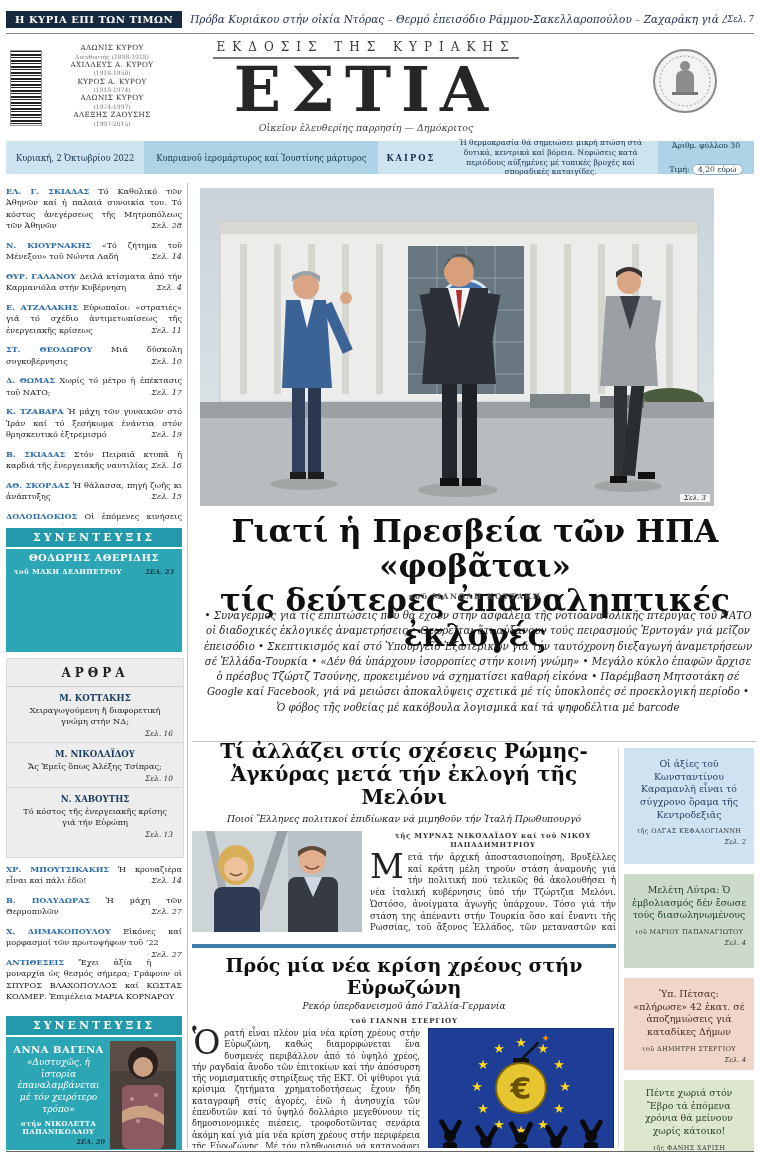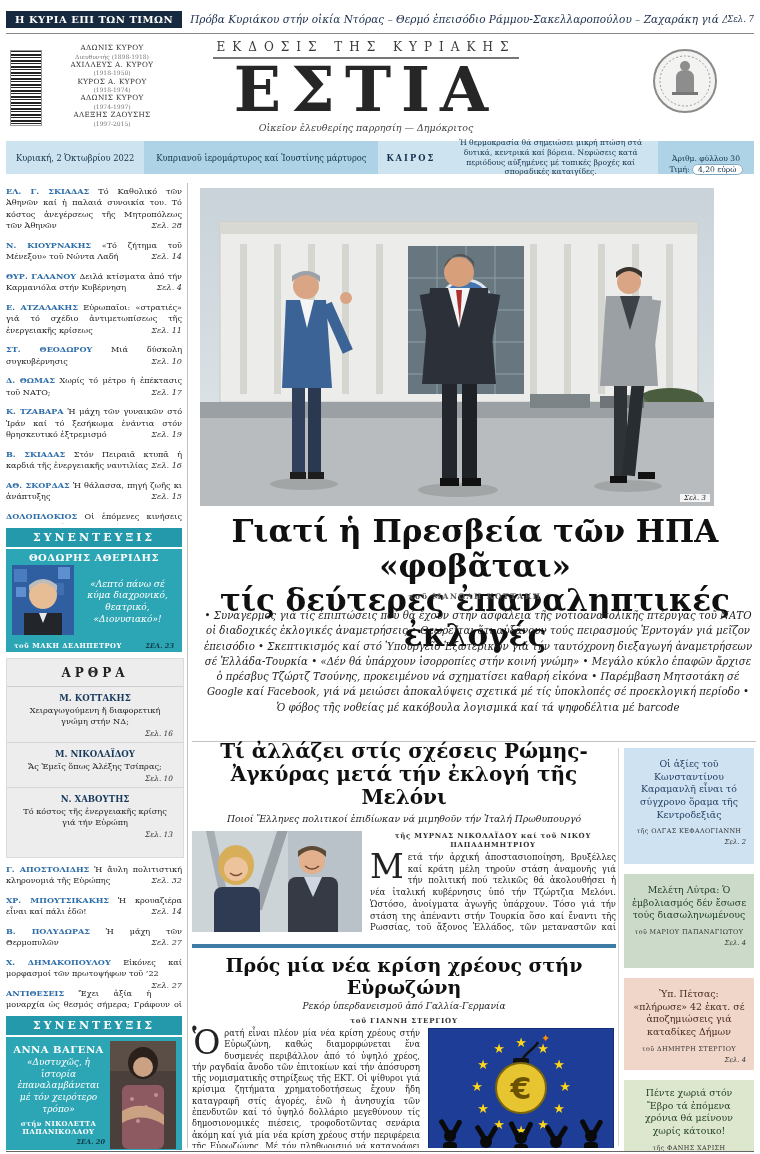--- a/index.html
+++ b/index.html
@@ -28,21 +28,21 @@
   .emblem{position:absolute;right:36px;top:12px;}
   
   .dateline{position:absolute;left:6px;top:141px;right:6px;height:33px;background:#cde4f0;
             display:flex;align-items:stretch;font-size:8.3px;color:#12314a;}
   .dl-date{display:flex;align-items:center;padding:0 10px;white-space:nowrap;}
   .dl-saint{background:#aed3e6;display:flex;align-items:center;justify-content:center;
             width:218px;text-align:center;padding:12px 8px;}
   .dl-wlabel{display:flex;align-items:center;font-weight:bold;letter-spacing:2px;padding:0 8px;}
   .dl-weather{flex:1;display:flex;align-items:center;text-align:center;font-size:7.6px;line-height:1.3;padding:0 6px;}
   .dl-right{background:#aed3e6;width:96px;display:flex;flex-direction:column;align-items:center;
-            justify-content:flex-end;gap:2px;font-size:7.6px;}
+            justify-content:space-between;gap:2px;font-size:7.6px;}
   .pill{background:#fff;border:1px solid #7fa8c0;border-radius:7px;padding:0 5px;font-size:7.6px;}
   
   .vrule{position:absolute;left:187px;top:183px;bottom:6px;width:1px;background:#c2c2c2;}
   .hrule-lead{position:absolute;left:192px;top:741px;width:564px;height:1px;background:#c2c2c2;}
   .hrule-mid{position:absolute;left:192px;top:944px;width:424px;height:4px;background:#3e7ca6;}
   .vrule2{position:absolute;left:618px;top:748px;bottom:8px;width:1px;background:#d5d5d5;}
   .hrule-bottom{position:absolute;left:6px;right:6px;bottom:2px;height:1px;background:#666;}
   
   .sidebar-items{position:absolute;left:6px;top:186px;width:176px;height:338px;overflow:hidden;}
   .side-item{font-size:8.1px;line-height:1.42;text-align:justify;margin-bottom:8px;color:#222;}
@@ -174,36 +174,20 @@
     <div class="side-item"><span class="au">Δ. ΘΩΜΑΣ</span> <span>Χωρίς τό μέτρο ἡ ἐπέκτασις τοῦ ΝΑΤΟ;</span> <span class="pg">Σελ. 17</span></div>
     <div class="side-item"><span class="au">Κ. ΤΖΑΒΑΡΑ</span> <span>Ἡ μάχη τῶν γυναικῶν στό Ἰράν καί τό ξεσήκωμα ἐνάντια στόν θρησκευτικό ἐξτρεμισμό</span> <span class="pg">Σελ. 19</span></div>
     <div class="side-item"><span class="au">Β. ΣΚΙΑΔΑΣ</span> <span>Στόν Πειραιᾶ κτυπᾶ ἡ καρδιά τῆς ἐνεργειακῆς ναυτιλίας</span> <span class="pg">Σελ. 16</span></div>
     <div class="side-item"><span class="au">ΑΘ. ΣΚΟΡΔΑΣ</span> <span>Ἡ θάλασσα, πηγή ζωῆς κι ἀνάπτυξης</span> <span class="pg">Σελ. 15</span></div>
     <div class="side-item"><span class="au">ΔΟΛΟΠΛΟΚΙΟΣ</span> <span>Οἱ ἑπόμενες κινήσεις τῆς Ρωσίας – Ὁ στρατηγικός σχεδιασμός</span> </div>
   </div>
 
   <div class="tealbox tbox1">
     <div class="tb-header">ΣΥΝΕΝΤΕΥΞΙΣ</div>
     <div class="tb-name">ΘΟΔΩΡΗΣ ΑΘΕΡΙΔΗΣ</div>
-    <div class="tb-row">
-      <span>
-        <svg width="62" height="70" viewBox="0 0 62 70">
-          <rect width="62" height="70" fill="#2f5fa0"></rect>
-          <rect x="2" y="4" width="13" height="13" fill="#4a7cc0"></rect>
-            <rect x="46" y="2" width="12" height="12" fill="#5e8fd0"></rect>
-          <rect x="40" y="18" width="12" height="12" fill="#406fb0"></rect>
-            <rect x="4" y="22" width="10" height="10" fill="#5e8fd0"></rect>
-          <circle cx="31" cy="30" r="14" fill="#e7bd96"></circle>
-          <path d="M17,26 Q31,10 45,26 L45,20 Q31,8 17,20 Z" fill="#bcbcbc"></path>
-          <rect x="12" y="48" width="38" height="22" fill="#22262b"></rect>
-          <polygon points="27,48 35,48 31,58" fill="#e9e9e9"></polygon>
-        </svg>
-      </span>
-      <span class="tb-quote">«Λεπτό πάνω σέ κύμα διαχρονικό, θεατρικό, «Διονυσιακό»!</span>
-    </div>
     <div class="tb-foot">
       <span class="tb-byl">τοῦ ΜΑΚΗ ΔΕΛΗΠΕΤΡΟΥ</span>
       <span class="tb-pg">ΣΕΛ. 23</span>
     </div>
   </div>
 
   <div class="arthra">
     <div class="arthra-header">ΑΡΘΡΑ</div>
     <div class="arthra-item">
       <span class="au">Μ. ΚΟΤΤΑΚΗΣ</span>
@@ -216,21 +200,20 @@
       <span class="pg">Σελ. 10</span>
     </div>
     <div class="arthra-item">
       <span class="au">Ν. ΧΑΒΟΥΤΗΣ</span>
       <span class="tx">Τό κόστος τῆς ἐνεργειακῆς κρίσης γιά τήν Εὐρώπη</span>
       <span class="pg">Σελ. 13</span>
     </div>
   </div>
 
   <div class="extras">
-    <div class="side-item"><span class="au">Γ. ΑΠΟΣΤΟΛΙΔΗΣ</span> <span>Ἡ ἄυλη πολιτιστική κληρονομιά τῆς Εὐρώπης</span> <span class="pg">Σελ. 32</span></div>
     <div class="side-item"><span class="au">ΧΡ. ΜΠΟΥΤΣΙΚΑΚΗΣ</span> <span>Ἡ κρουαζιέρα εἶναι καί πάλι ἐδῶ!</span> <span class="pg">Σελ. 14</span></div>
     <div class="side-item"><span class="au">Β. ΠΟΛΥΔΩΡΑΣ</span> <span>Ἡ μάχη τῶν Θερμοπυλῶν</span> <span class="pg">Σελ. 27</span></div>
     <div class="side-item"><span class="au">Χ. ΔΗΜΑΚΟΠΟΥΛΟΥ</span> <span>Εἰκόνες καί μορφασμοί τῶν πρωτοψήφων τοῦ ’22</span> <span class="pg">Σελ. 27</span></div>
     <div class="side-item"><span class="au">ΑΝΤΙΘΕΣΕΙΣ</span> <span>Ἔχει ἀξία ἡ μοναρχία ὡς θεσμός σήμερα; Γράφουν οἱ ΣΠΥΡΟΣ ΒΛΑΧΟΠΟΥΛΟΣ καί ΚΩΣΤΑΣ ΚΟΛΜΕΡ. Ἐπιμέλεια ΜΑΡΙΑ ΚΟΡΝΑΡΟΥ</span> </div>
   </div>
 
   <div class="tealbox tbox2">
     <div class="tb-header">ΣΥΝΕΝΤΕΥΞΙΣ</div>
     <div class="tb-row" style="margin-top:4px;">
       <div style="flex:1;">

